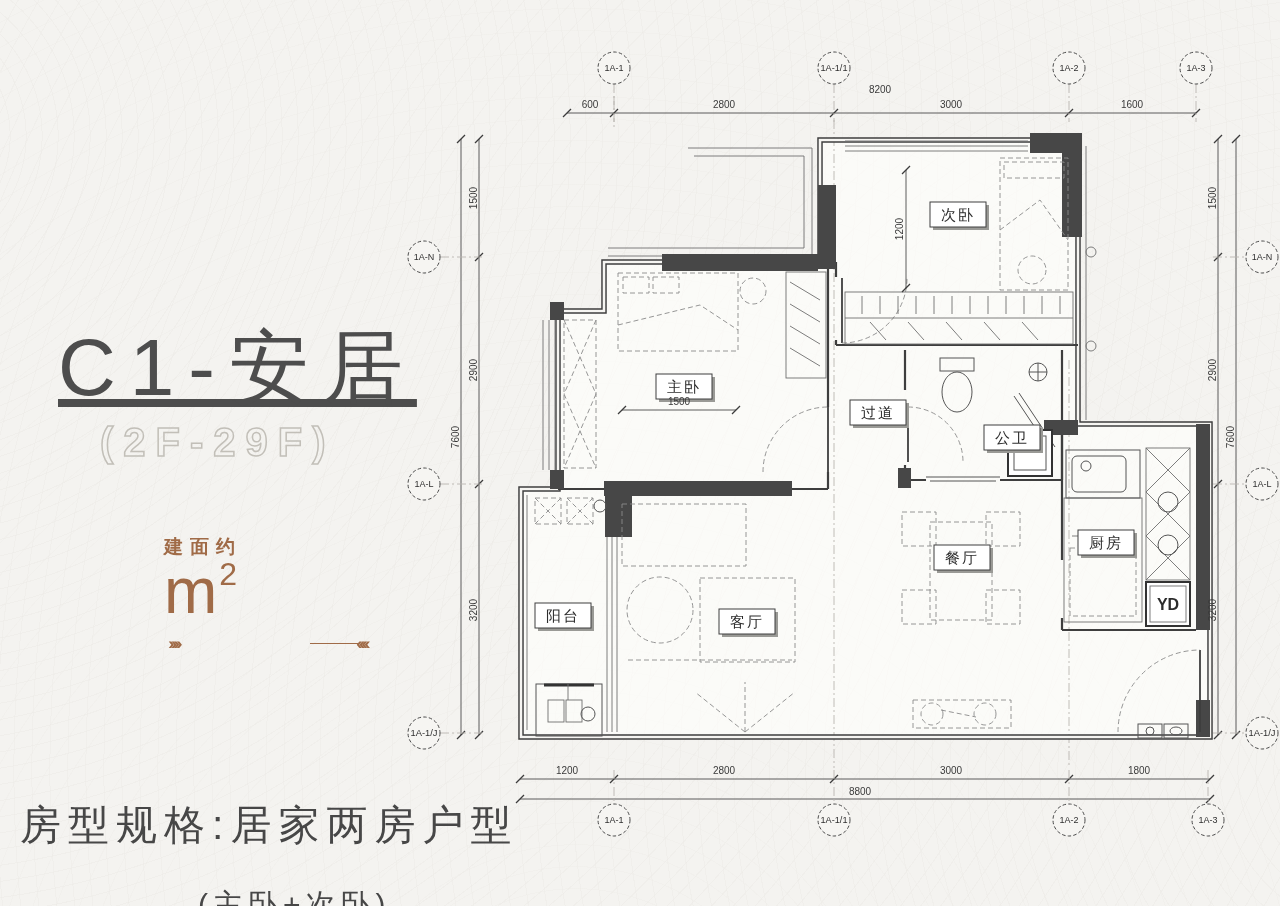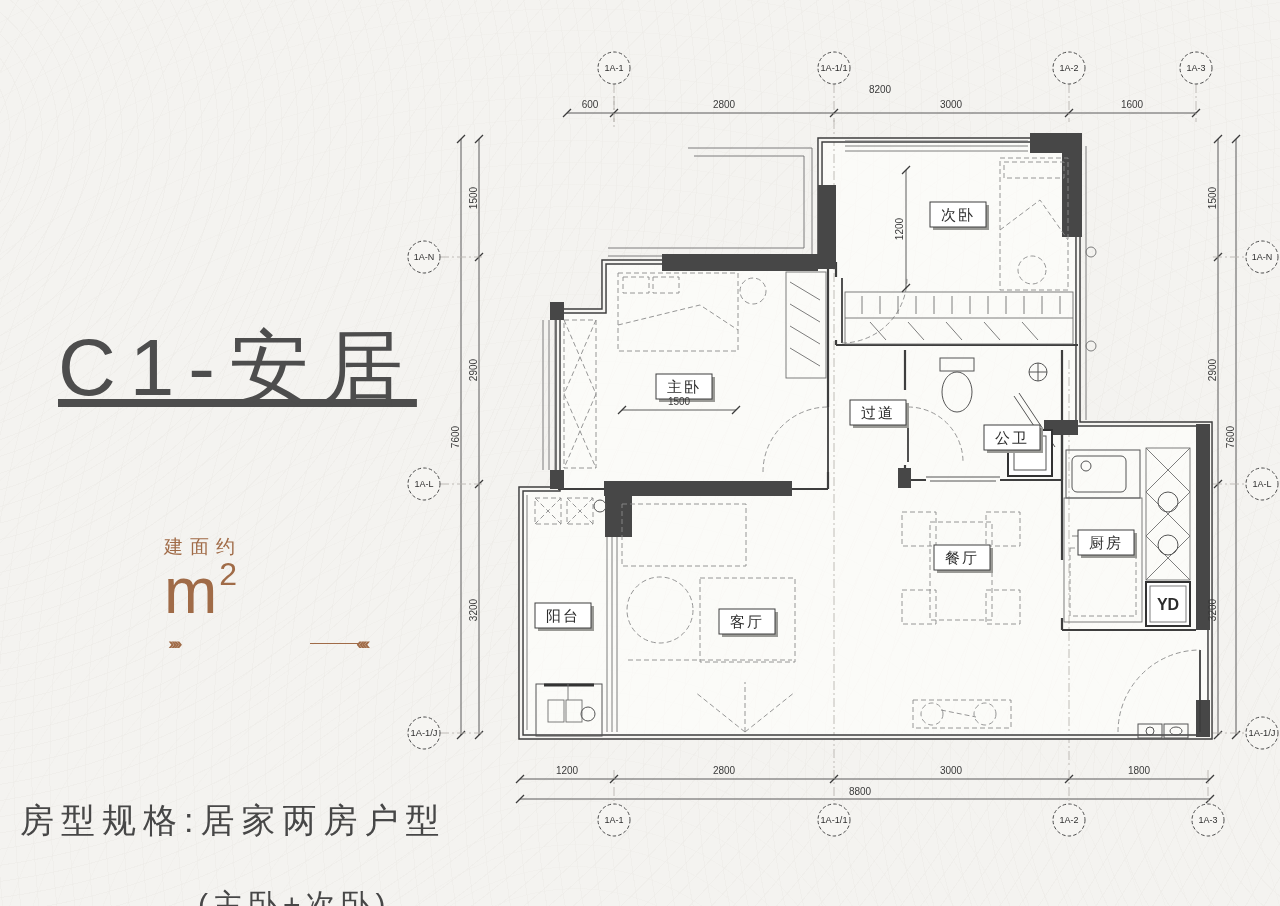--- a/index.html
+++ b/index.html
@@ -22,29 +22,29 @@
   }
   .brand-floors{
     position:absolute;left:100px;top:420px;
     font-size:40px;font-weight:700;letter-spacing:10px;
     color:transparent;-webkit-text-stroke:1.5px #c2bfb8;
     white-space:nowrap;
   }
   .area-block{position:absolute;left:160px;top:534px;display:flex;align-items:flex-end;color:#a06b47;}
   .area-num{font-size:118px;line-height:.85;letter-spacing:6px;font-weight:400;}
   .area-unitwrap{display:flex;flex-direction:column;margin-left:4px;}
-  .area-approx{font-size:19px;letter-spacing:7px;color:#a06b47;margin-bottom:2px;}
+  .area-approx{font-size:19px;letter-spacing:7px;color:#a06b47;margin-bottom:2px;font-weight:bold;}
   .area-unit{font-size:64px;line-height:.8;font-weight:400;}
   .area-sup{font-size:32px;vertical-align:28px;margin-left:2px;}
   .deco-row{position:absolute;left:168px;top:632px;width:230px;height:24px;color:#a06b47;}
   .deco-left{position:absolute;left:0;top:0;font-size:20px;font-weight:700;letter-spacing:-4px;transform:scaleY(.85);}
   .deco-line{position:absolute;left:142px;top:11px;width:48px;border-top:1.5px solid #a06b47;}
   .deco-right{position:absolute;left:188px;top:0;font-size:20px;font-weight:700;letter-spacing:-4px;transform:scaleY(.85);}
   .spec1{
-    position:absolute;left:20px;top:798px;font-size:34px;color:#474747;
+    position:absolute;left:20px;top:798px;font-size:41px;color:#474747;
     letter-spacing:7px;font-weight:500;white-space:nowrap;
   }
   .spec2{
     position:absolute;left:198px;top:850px;font-size:30px;color:#474747;
     letter-spacing:5px;font-weight:500;white-space:nowrap;margin-top:35px;
   }
   svg{position:absolute;inset:0;}
   svg text{font-family:"Liberation Sans",sans-serif;}
   .wallH{stroke:#3e3e3e;stroke-width:5.5;fill:none;}
   .wallC{stroke:#f6f5f2;stroke-width:2.6;fill:none;}
@@ -66,20 +66,21 @@
 </style>
 </head>
 <body>
 
 <div class="canvas">
   <div class="tex tex1"></div>
   <div class="tex tex2"></div>
   <div class="tex tex3"></div>
 
   <div class="brand-title">C1-安居</div>
+  <div class="brand-floors">(2F-29F)</div>
   <div class="area-block">
     <span class="area-unitwrap">
       <span class="area-approx">建面约</span>
       <span class="area-unit"><span>m</span><span class="area-sup">2</span></span>
     </span>
   </div>
   <div class="deco-row">
     <span class="deco-left">››››</span>
     <span class="deco-line"></span>
     <span class="deco-right">‹‹‹‹</span>

